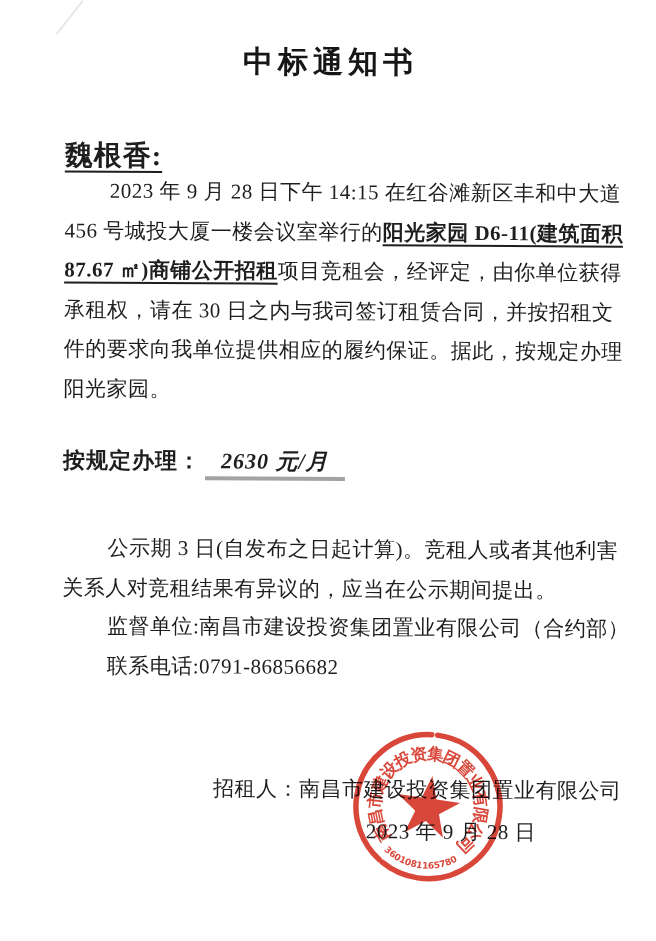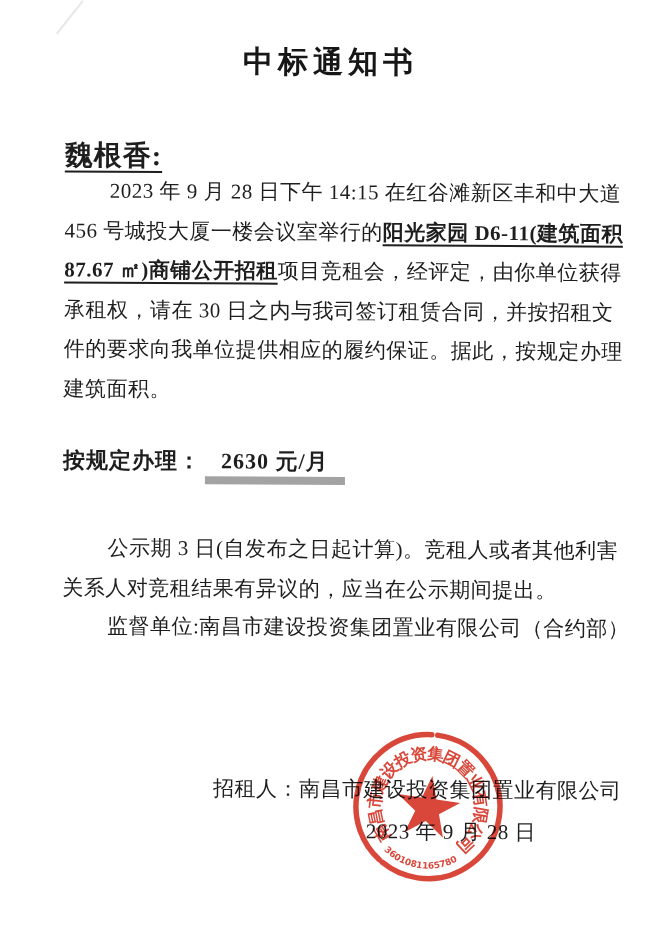--- a/index.html
+++ b/index.html
@@ -45,22 +45,23 @@
   }
   #para1{top:173px;}
   #para2{top:530px;}
   .result-line{
     position:absolute;top:447px;left:63px;
     font-size:22px;font-weight:bold;letter-spacing:1px;
   }
   .result-value{
     display:inline-block;
     padding:0 16px;
-    border-bottom:8px solid #a3a3a3;
+    border-bottom:4px solid #a3a3a3;
     margin-left:4px;
+    font-style:italic;
   }
   .single-line{
     position:absolute;
     font-size:21px;letter-spacing:0.5px;
     height:39.5px;line-height:39.5px;white-space:nowrap;
   }
   #supervisor{top:608px;left:108px;}
   #phone{top:648px;left:108px;}
   #signer{top:770px;left:215px;}
   #signdate{top:812px;left:368px;}
@@ -95,33 +96,34 @@
   <div class="doc-title">中标通知书</div>
 
   <div class="recipient">魏根香:</div>
 
   <div id="para1" class="para">
       <div class="line indent"><span>2023 年 9 月 28 日下午 14:15 在红谷滩新区丰和中大道</span></div>
       <div class="line"><span>456 号城投大厦一楼会议室举行的</span><span class="em">阳光家园 D6-11(建筑面积</span></div>
       <div class="line"><span class="em">87.67 ㎡)商铺公开招租</span><span>项目竞租会，经评定，由你单位获得</span></div>
       <div class="line"><span>承租权，请在 30 日之内与我司签订租赁合同，并按招租文</span></div>
       <div class="line"><span>件的要求向我单位提供相应的履约保证。据此，按规定办理</span></div>
-      <div class="line"><span>建筑面积。</span></div>
+      <div class="line"><span>阳光家园。</span></div>
     </div>
 
   <div class="result-line">
     <span>按规定办理：</span><span class="result-value">2630 元/月</span>
   </div>
 
   <div id="para2" class="para">
       <div class="line indent"><span>公示期 3 日(自发布之日起计算)。竞租人或者其他利害</span></div>
       <div class="line"><span>关系人对竞租结果有异议的，应当在公示期间提出。</span></div>
     </div>
 
   <div id="supervisor" class="single-line">监督单位:南昌市建设投资集团置业有限公司（合约部）</div>
+  <div id="phone" class="single-line">联系电话:0791-86856682</div>
 
   <div id="signer" class="single-line">招租人：南昌市建设投资集团置业有限公司</div>
   <div id="signdate" class="single-line">2023 年 9 月 28 日</div>
 
   <svg class="seal" viewBox="0 0 160 160" aria-hidden="true">
     <g id="seal-rot" transform="rotate(8 80 80)">
       <circle id="seal-ring" cx="80" cy="80" r="72" fill="none" stroke-width="5.5" stroke-dasharray="152 4 176 6 200" stroke-linecap="round" stroke="#d6392b"></circle>
       <path id="seal-star" transform="translate(80,82)" d="M0,-33 L7.4,-10.2 L31.4,-10.2 L12,3.9 L19.4,26.7 L0,12.6 L-19.4,26.7 L-12,3.9 L-31.4,-10.2 L-7.4,-10.2 Z" fill="#d6392b"></path>
       <g id="seal-company">
           <text class="seal-char" fill="#d6392b" transform="translate(38.23543005884373,112.6300581922599) rotate(-128)">南</text>

